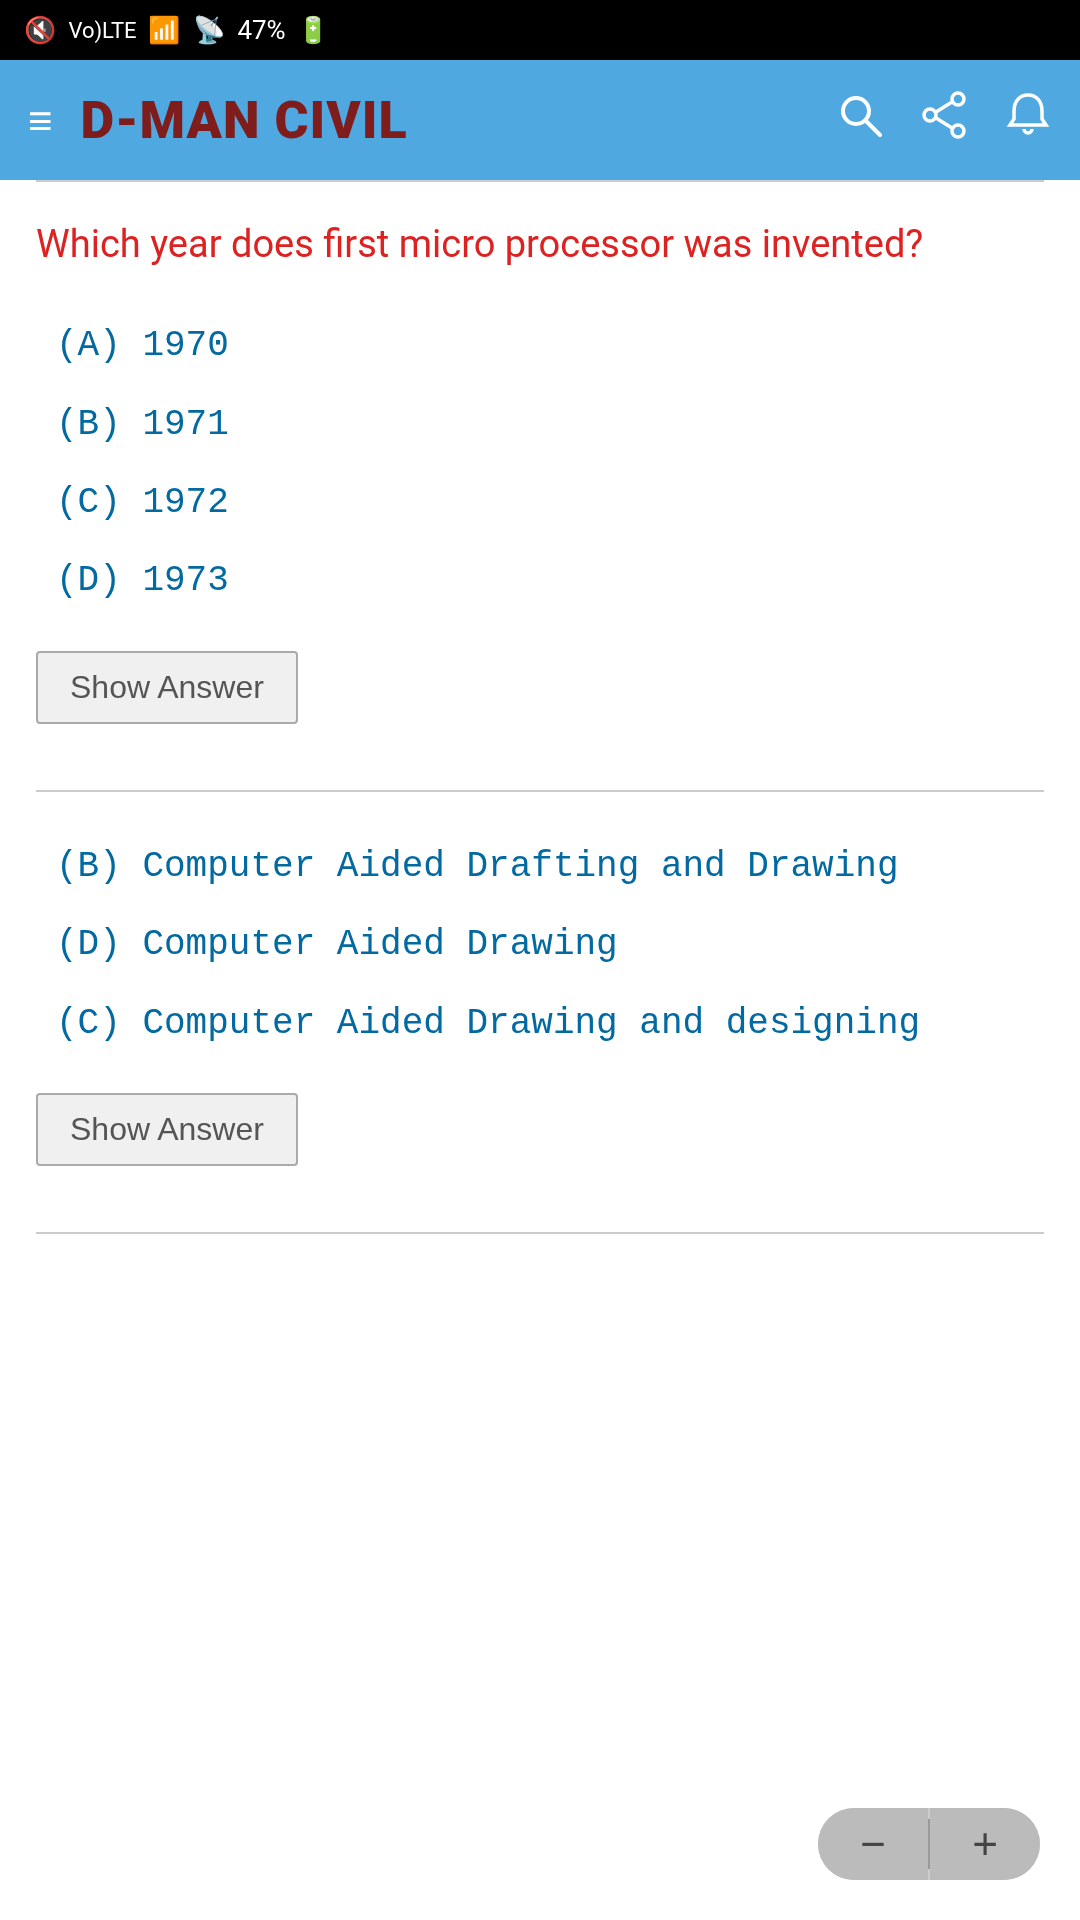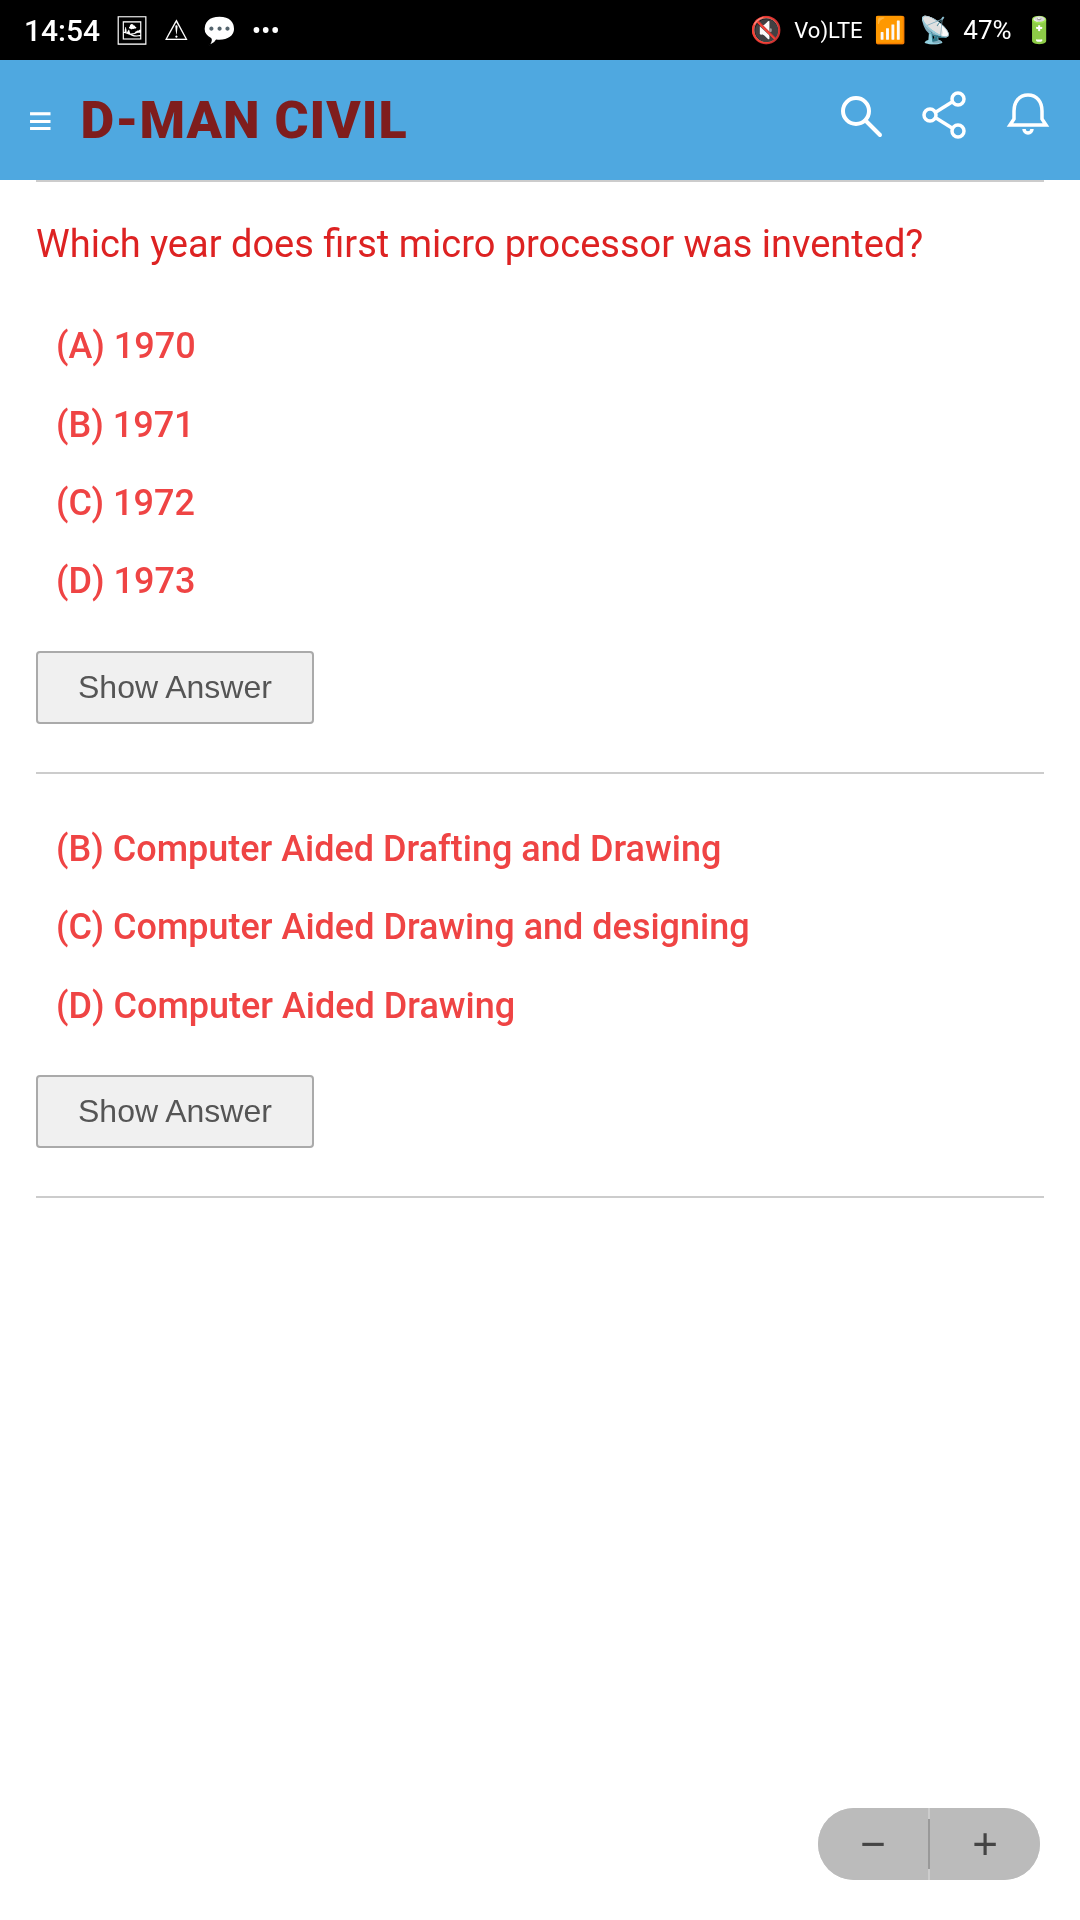--- a/index.html
+++ b/index.html
@@ -102,38 +102,39 @@
       line-height: 1.4;
       margin-bottom: 36px;
     }
 
     .options-list {
       margin-left: 20px;
       margin-bottom: 30px;
     }
 
     .option-item {
-      color: #ef4444;
+      color: #0369a1;
       font-size: 36px;
       font-weight: 500;
       padding: 14px 0;
       line-height: 1.4;
+      font-family: Liberation Mono, monospace;
     }
 
     
     .show-answer-btn {
       display: inline-block;
-      padding: 16px 40px;
+      padding: 16px 32px;
       border: 2px solid #aaaaaa;
       background: #f0f0f0;
       color: #555555;
       font-size: 32px;
       cursor: pointer;
       border-radius: 4px;
-      margin-bottom: 28px;
+      margin-bottom: 46px;
     }
 
     
     .zoom-controls {
       position: fixed;
       bottom: 40px;
       right: 40px;
       display: flex;
       align-items: center;
       background: #cccccc;
@@ -156,27 +157,20 @@
     .zoom-divider {
       width: 2px;
       height: 50px;
       background: #999;
     }
   </style>
 </head>
 <body>
 
 <div class="status-bar">
-  <div class="status-left">
-    <span class="status-time">14:54</span>
-    <span>🖼</span>
-    <span>⚠</span>
-    <span>💬</span>
-    <span>•••</span>
-  </div>
   <div class="status-right">
     <span>🔇</span>
     <span style="font-size:22px;">Vo)LTE</span>
     <span>📶</span>
     <span>📡</span>
     <span>47%</span>
     <span>🔋</span>
   </div>
 </div>
 
@@ -223,22 +217,22 @@
       <div class="option-item">(D) 1973</div>
     </div>
     <button class="show-answer-btn">Show Answer</button>
   </div>
 
   <div class="divider"></div>
 
   <div class="question-block">
     <div class="options-list">
       <div class="option-item">(B) Computer Aided Drafting and Drawing</div>
+      <div class="option-item">(D) Computer Aided Drawing</div>
       <div class="option-item">(C) Computer Aided Drawing and designing</div>
-      <div class="option-item">(D) Computer Aided Drawing</div>
     </div>
     <button class="show-answer-btn">Show Answer</button>
   </div>
 
   <div class="divider"></div>
 
 
 </div>
 
 <div class="zoom-controls">

